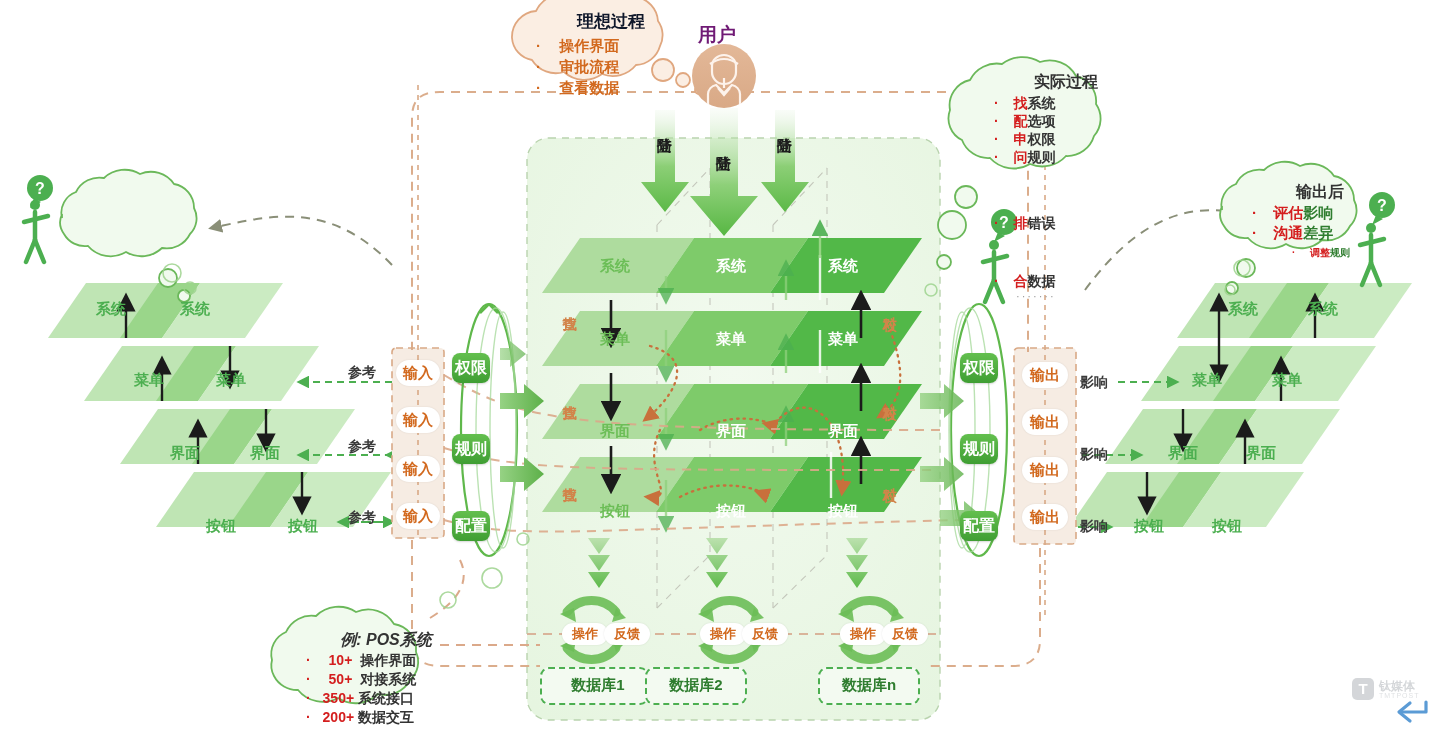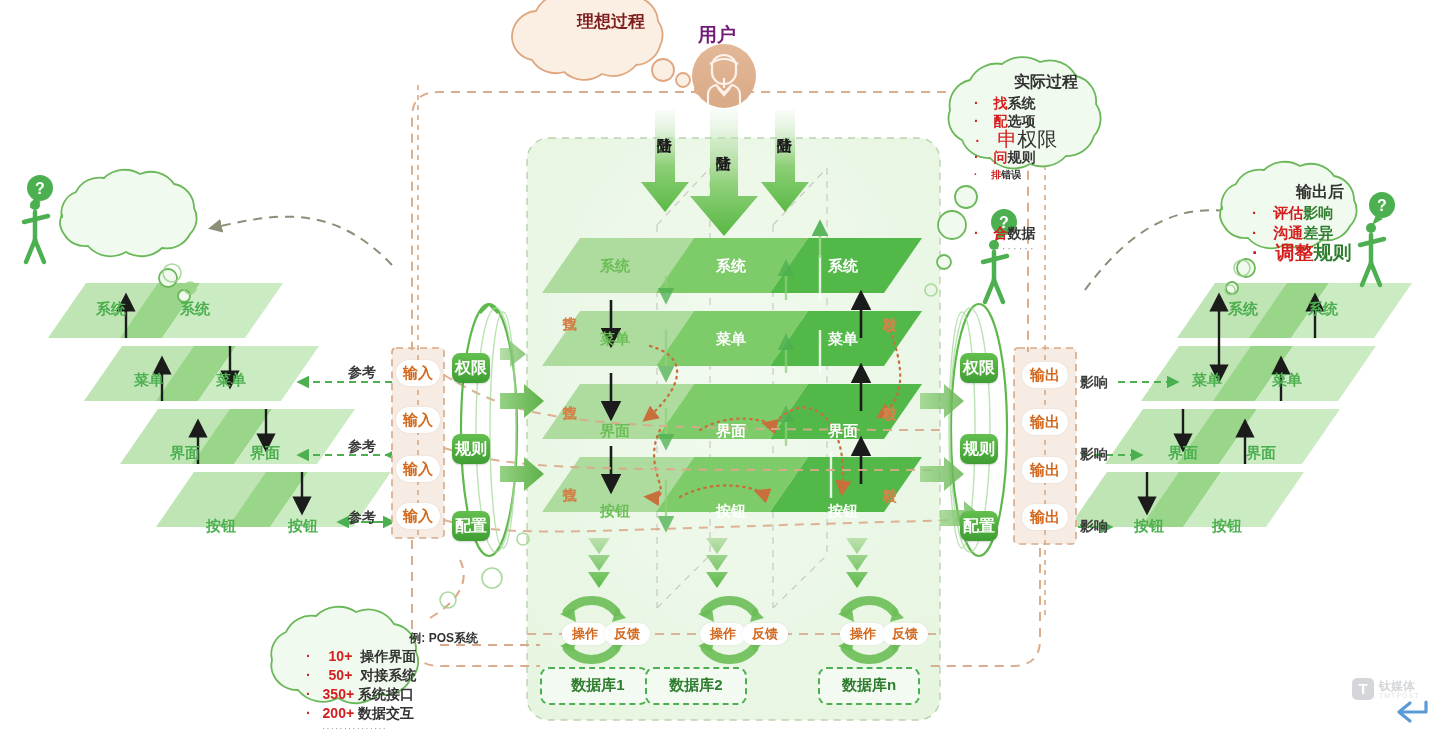--- a/index.html
+++ b/index.html
@@ -442,43 +442,57 @@
 
     <g stroke="#5b9bd5" stroke-width="3.2" fill="none" stroke-linecap="round" stroke-linejoin="round">
       <path d="M1426,702 L1426,712 L1400,712"></path>
       <path d="M1410,703 L1399,712 L1410,721"></path>
     </g>
   </svg>
 
   <div class="lbl" style="left:698px;top:22px;font-size:19px;color:#701a75;">用户</div>
 
   <div class="abs" style="left:512px;top:10px;width:180px;">
-    <div class="cloud-title" style="font-size:17px;color:#7f1d1d;text-align:center;padding-left:18px;">理想过程</div>
+    <div class="cloud-title" style="font-size:17px;color:#0f172a;text-align:center;padding-left:18px;">理想过程</div>
+    <div style="margin-top:2px;">
+      <div class="cloud-row" style="font-size:15px;color:#d2691e;font-weight:bold;padding-left:24px;line-height:21px;">
+        <span>·</span>
+        <span style="display:inline-block;width:14px;"></span><span>操作界面</span>
+      </div>
+      <div class="cloud-row" style="font-size:15px;color:#d2691e;font-weight:bold;padding-left:24px;line-height:21px;">
+        <span>·</span>
+        <span style="display:inline-block;width:14px;"></span><span>审批流程</span>
+      </div>
+      <div class="cloud-row" style="font-size:15px;color:#d2691e;font-weight:bold;padding-left:24px;line-height:21px;">
+        <span>·</span>
+        <span style="display:inline-block;width:14px;"></span><span>查看数据</span>
+      </div>
+    </div>
   </div>
 
-  <div class="abs" style="left:956px;top:72px;width:160px;">
+  <div class="abs" style="left:976px;top:72px;width:160px;">
     <div class="cloud-title" style="font-size:16px;color:#333;text-align:center;padding-left:20px;">实际过程</div>
     <div style="margin-top:1px;">
       <div class="cloud-row" style="font-size:14px;font-weight:bold;padding-left:18px;line-height:18px;color:#333;">
         <span style="color:#d41e1e;">·</span>
         <span style="display:inline-block;width:11px;"></span><span style="color:#d41e1e;">找</span><span>系统</span>
       </div>
       <div class="cloud-row" style="font-size:14px;font-weight:bold;padding-left:18px;line-height:18px;color:#333;">
         <span style="color:#d41e1e;">·</span>
         <span style="display:inline-block;width:11px;"></span><span style="color:#d41e1e;">配</span><span>选项</span>
       </div>
-      <div class="cloud-row" style="font-size:20px;font-weight:normal;padding-left:18px;line-height:18px;color:#333;">
+      <div class="cloud-row" style="font-size:14px;font-weight:bold;padding-left:18px;line-height:18px;color:#333;">
         <span style="color:#d41e1e;">·</span>
         <span style="display:inline-block;width:11px;"></span><span style="color:#d41e1e;">申</span><span>权限</span>
       </div>
       <div class="cloud-row" style="font-size:14px;font-weight:bold;padding-left:18px;line-height:18px;color:#333;">
         <span style="color:#d41e1e;">·</span>
         <span style="display:inline-block;width:11px;"></span><span style="color:#d41e1e;">问</span><span>规则</span>
       </div>
-      <div class="cloud-row" style="font-size:10px;font-weight:bold;padding-left:18px;line-height:18px;color:#333;">
+      <div class="cloud-row" style="font-size:14px;font-weight:bold;padding-left:18px;line-height:18px;color:#333;margin-top:48px;">
         <span style="color:#d41e1e;">·</span>
         <span style="display:inline-block;width:11px;"></span><span style="color:#d41e1e;">排</span><span>错误</span>
       </div>
       <div class="cloud-row" style="font-size:14px;font-weight:bold;padding-left:18px;line-height:18px;color:#333;margin-top:40px;">
         <span style="color:#d41e1e;">·</span>
         <span style="display:inline-block;width:11px;"></span><span style="color:#d41e1e;">合</span><span>数据</span>
       </div>
       <div class="cloud-row" style="font-size:11px;color:#999;padding-left:40px;letter-spacing:2px;">·······</div>
     </div>
   </div>
@@ -487,28 +501,28 @@
   <div class="abs" style="left:1230px;top:182px;width:160px;">
     <div class="cloud-title" style="font-size:16px;color:#333;text-align:center;padding-left:20px;">输出后</div>
     <div class="cloud-row" style="font-size:15px;font-weight:bold;padding-left:22px;line-height:20px;color:#2f7d2f;">
       <span style="color:#d41e1e;">·</span>
       <span style="display:inline-block;width:12px;"></span><span style="color:#d41e1e;">评估</span><span>影响</span>
     </div>
     <div class="cloud-row" style="font-size:15px;font-weight:bold;padding-left:22px;line-height:20px;color:#2f7d2f;">
       <span style="color:#d41e1e;">·</span>
       <span style="display:inline-block;width:12px;"></span><span style="color:#d41e1e;">沟通</span><span>差异</span>
     </div>
-    <div class="cloud-row" style="font-size:19px;font-weight:bold;padding-left:22px;line-height:20px;color:#2f7d2f;">
+    <div class="cloud-row" style="font-size:10px;font-weight:bold;padding-left:22px;line-height:20px;color:#2f7d2f;text-align:center;">
       <span style="color:#d41e1e;">·</span>
       <span style="display:inline-block;width:12px;"></span><span style="color:#d41e1e;">调整</span><span>规则</span>
     </div>
   </div>
 
   <div class="abs" style="left:288px;top:630px;width:190px;">
-    <div class="cloud-title" style="font-size:12px;color:#333;text-align:right;padding-left:6px;">例:  POS系统</div>
+    <div class="cloud-title" style="font-size:16px;color:#333;text-align:center;padding-left:6px;font-style:italic;">例:  POS系统</div>
     <div class="cloud-row" style="font-size:14px;font-weight:bold;padding-left:18px;line-height:19px;color:#333;">
       <span style="color:#d41e1e;">·</span>
       <span style="display:inline-block;width:14px;"></span><span style="color:#d41e1e;">10+</span>
       <span style="display:inline-block;width:4px;"></span><span>操作界面</span>
     </div>
     <div class="cloud-row" style="font-size:14px;font-weight:bold;padding-left:18px;line-height:19px;color:#333;">
       <span style="color:#d41e1e;">·</span>
       <span style="display:inline-block;width:14px;"></span><span style="color:#d41e1e;">50+</span>
       <span style="display:inline-block;width:4px;"></span><span>对接系统</span>
     </div>

